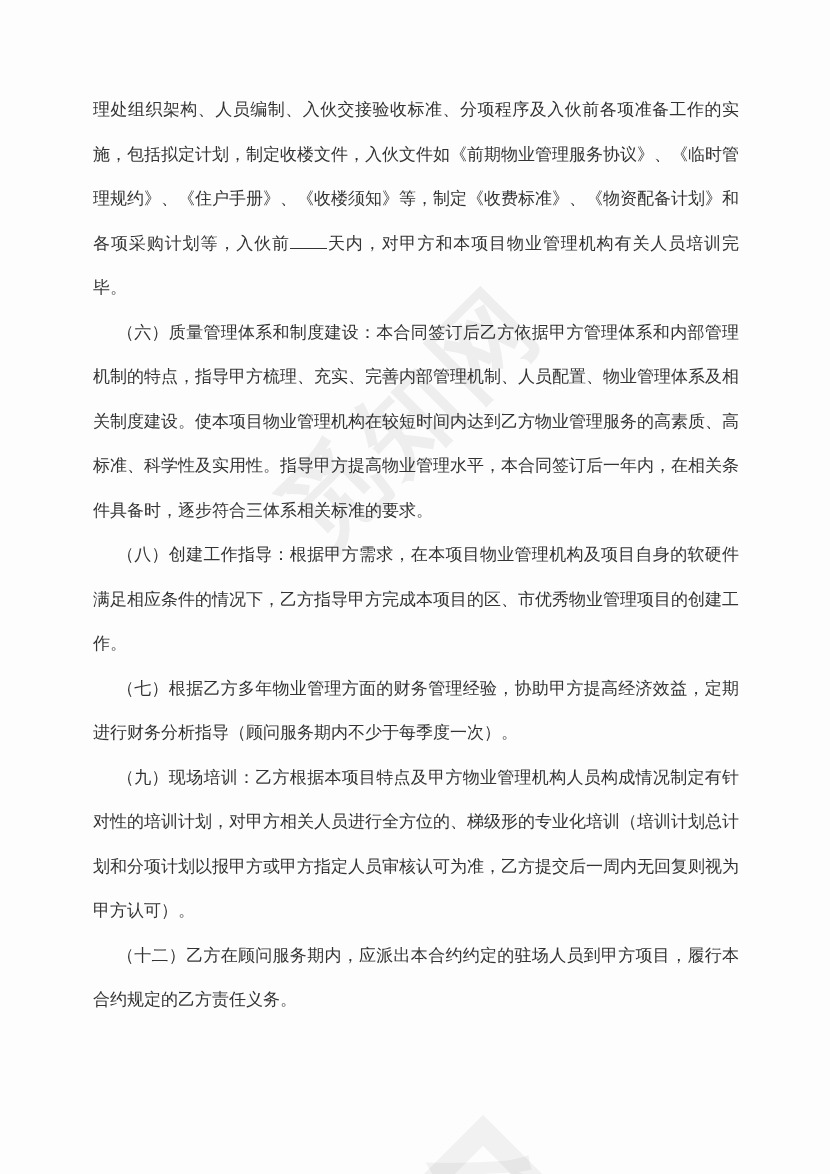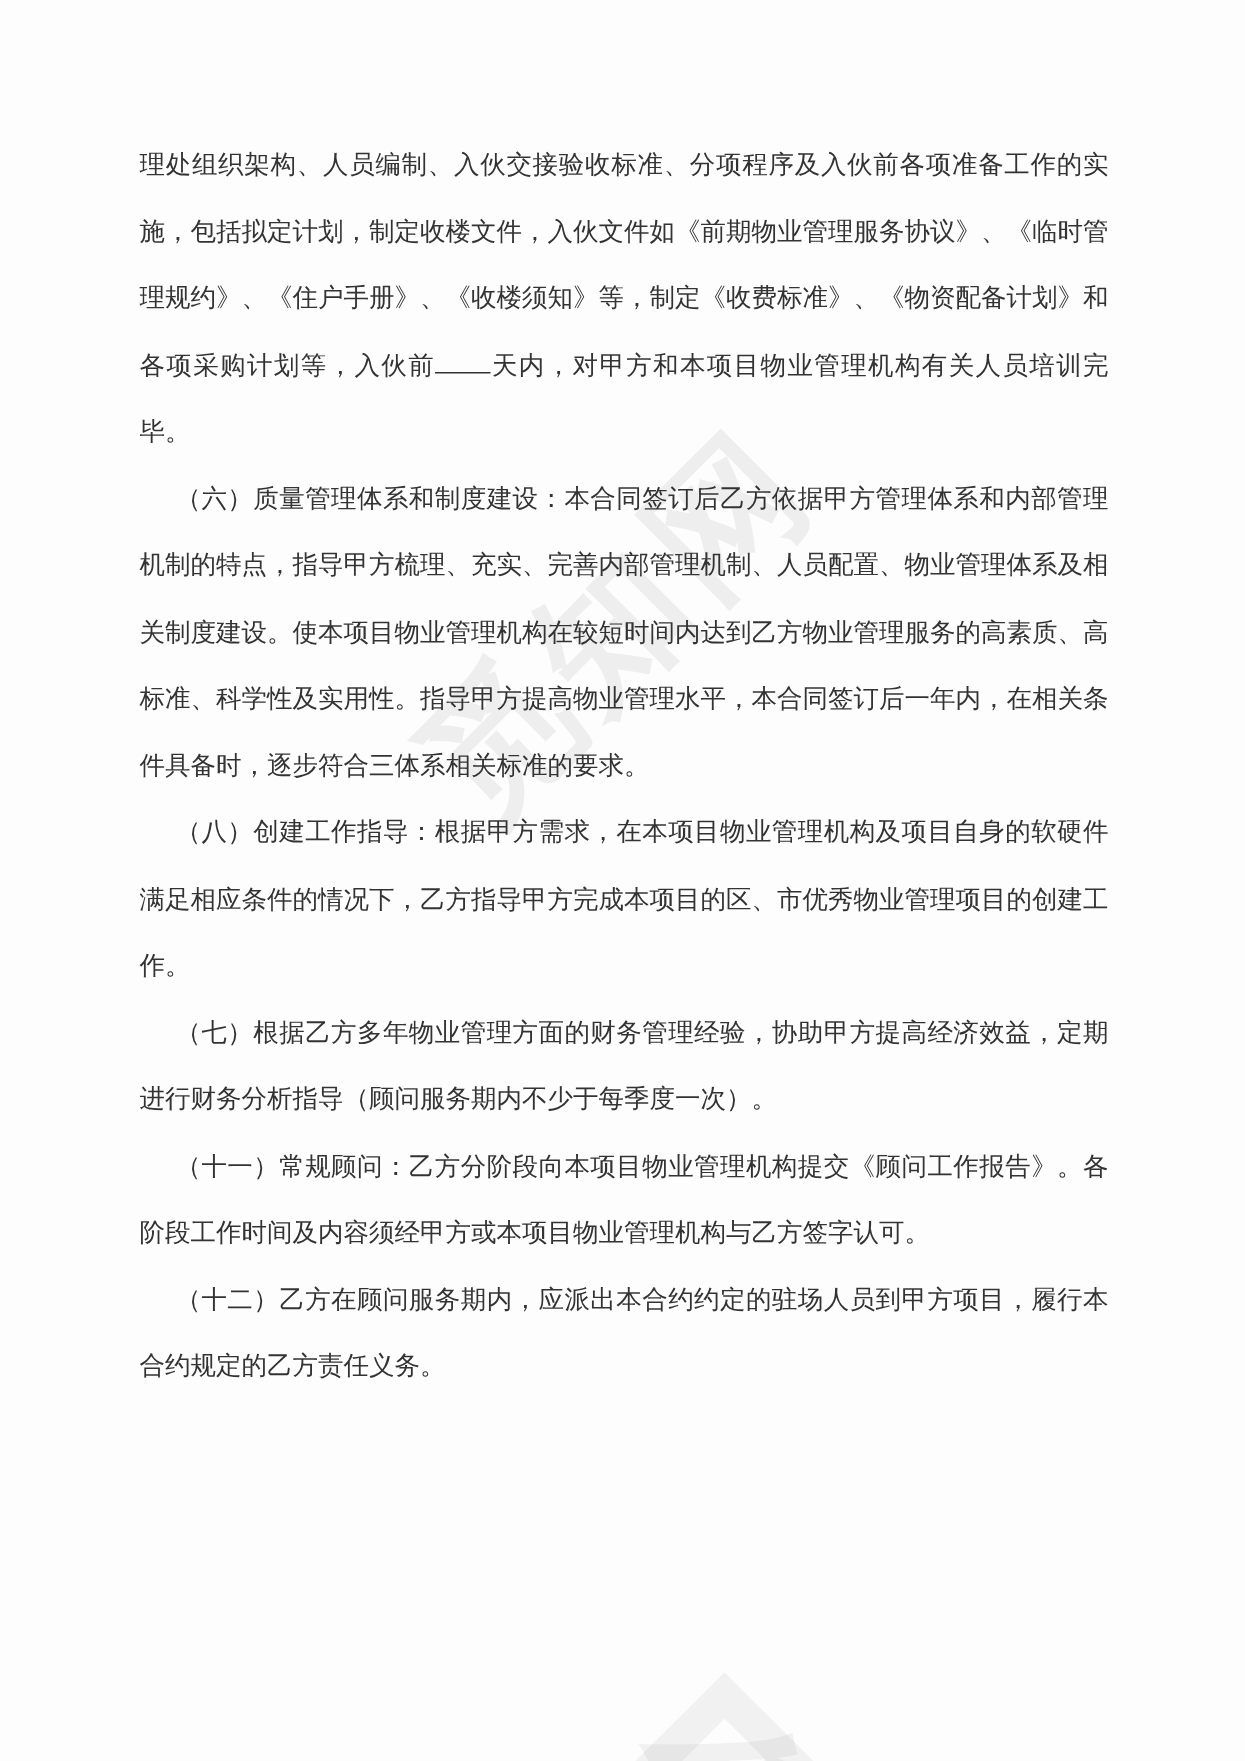--- a/index.html
+++ b/index.html
@@ -105,20 +105,20 @@
   <div class="content">
 
     <p class="para no-indent"><span>理处组织架构、人员编制、入伙交接验收标准、分项程序及入伙前各项准备工作的实施，包括拟定计划，制定收楼文件，入伙文件如《前期物业管理服务协议》、《临时管理规约》、《住户手册》、《收楼须知》等，制定《收费标准》、《物资配备计划》和各项采购计划等，入伙前</span><span class="blank-line"></span><span>天内，对甲方和本项目物业管理机构有关人员培训完毕。</span></p>
 
     <p class="para"><span>（六）质量管理体系和制度建设：本合同签订后乙方依据甲方管理体系和内部管理机制的特点，指导甲方梳理、充实、完善内部管理机制、人员配置、物业管理体系及相关制度建设。使本项目物业管理机构在较短时间内达到乙方物业管理服务的高素质、高标准、科学性及实用性。指导甲方提高物业管理水平，本合同签订后一年内，在相关条件具备时，逐步符合三体系相关标准的要求。</span></p>
 
     <p class="para"><span>（八）创建工作指导：根据甲方需求，在本项目物业管理机构及项目自身的软硬件满足相应条件的情况下，乙方指导甲方完成本项目的区、市优秀物业管理项目的创建工作。</span></p>
 
     <p class="para"><span>（七）根据乙方多年物业管理方面的财务管理经验，协助甲方提高经济效益，定期进行财务分析指导（顾问服务期内不少于每季度一次）。</span></p>
 
+    <p class="para"><span>（九）现场培训：乙方根据本项目特点及甲方物业管理机构人员构成情况制定有针对性的培训计划，对甲方相关人员进行全方位的、梯级形的专业化培训（培训计划总计划和分项计划以报甲方或甲方指定人员审核认可为准，乙方提交后一周内无回复则视为甲方认可）。</span></p>
 
 
-    <p class="para"><span>（十一）常规顾问：乙方分阶段向本项目物业管理机构提交《顾问工作报告》。各阶段工作时间及内容须经甲方或本项目物业管理机构与乙方签字认可。</span></p>
 
     <p class="para"><span>（十二）乙方在顾问服务期内，应派出本合约约定的驻场人员到甲方项目，履行本合约规定的乙方责任义务。</span></p>
 
   </div>
 </div>
 
 </body></html>

